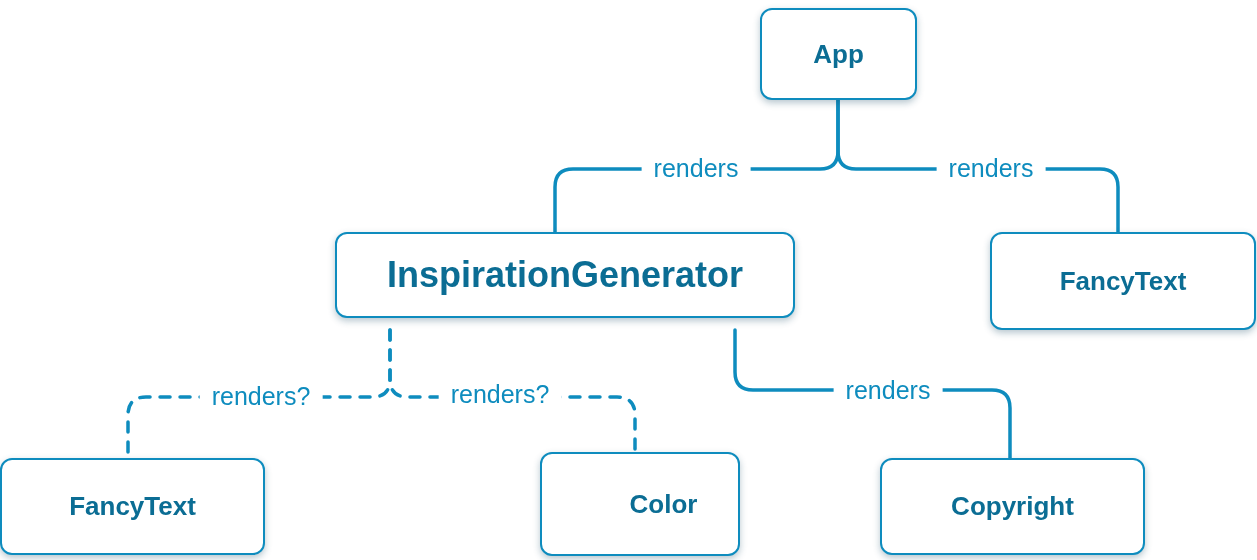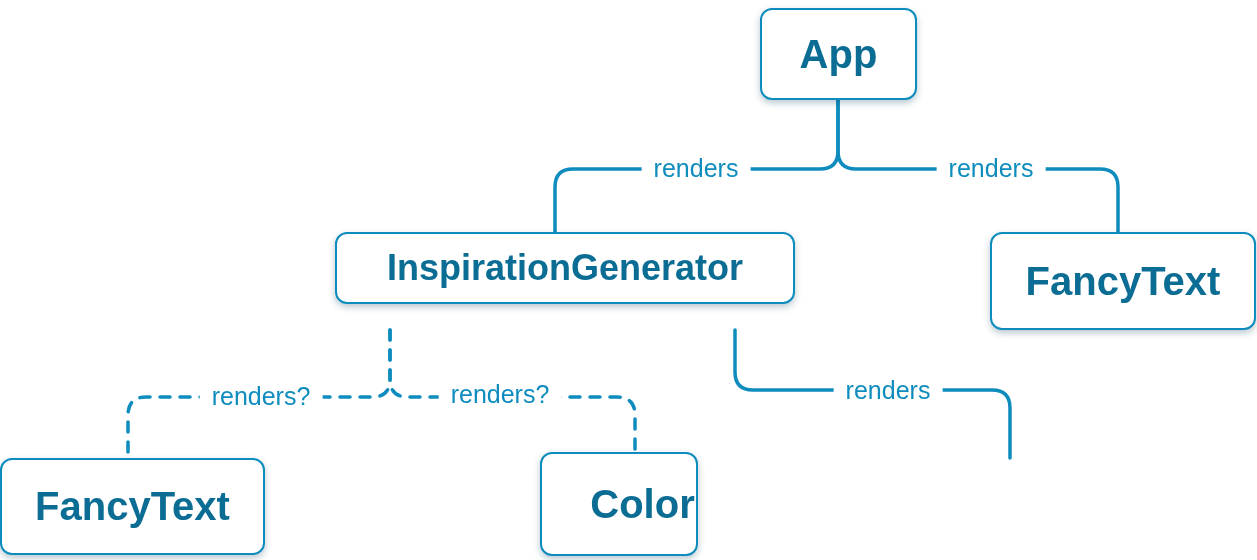--- a/index.html
+++ b/index.html
@@ -20,28 +20,28 @@
   svg.edges{position:absolute;left:0;top:0;width:1257px;height:560px;}
   .edge{fill:none;stroke:var(--line);stroke-width:3.5;stroke-linecap:round;}
   .edge.dashed{stroke-dasharray:10 10;}
   .node{
     position:absolute;display:flex;align-items:center;justify-content:center;
     background:var(--boxbg);
     border:2px solid var(--border);
     border-radius:12px;
     box-shadow:0 3px 7px rgba(20,70,95,0.30);
     color:var(--boxtext);
-    font-size:40px;font-weight:700;
+    font-size:26px;font-weight:700;
     white-space:nowrap;
   }
   .node-app{left:760px;top:8px;width:157px;height:92px;}
-  .node-inspiration-generator{left:335px;top:232px;width:460px;height:72px;font-size:36px;}
+  .node-inspiration-generator{left:335px;top:232px;width:460px;height:86px;font-size:36px;}
   .node-fancy-text-top{left:990px;top:232px;width:266px;height:98px;}
   .node-fancy-text-bottom{left:0px;top:458px;width:265px;height:97px;}
-  .node-color{left:540px;top:452px;width:158px;height:104px;padding-left:47px;}
+  .node-color{left:540px;top:452px;width:200px;height:104px;padding-left:47px;}
   .node-copyright{left:880px;top:458px;width:265px;height:97px;}
   .edge-label{
     position:absolute;transform:translate(-50%,-50%);
     background:var(--pagebg);
     padding:0 12px;
     color:var(--line);
     font-size:25px;font-weight:400;white-space:nowrap;
   }
   .lbl-renders-left{left:696px;top:168px;}
   .lbl-renders-right{left:991px;top:168px;}
@@ -75,20 +75,23 @@
   </div>
 
   <div class="node node-fancy-text-bottom">
     <span>FancyText</span>
   </div>
 
   <div class="node node-color">
     <span>Color</span>
   </div>
 
+  <div class="node node-copyright">
+    <span>Copyright</span>
+  </div>
 
   <span class="edge-label lbl-renders-left">renders</span>
   <span class="edge-label lbl-renders-right">renders</span>
   <span class="edge-label lbl-renders-fancytext">renders?</span>
   <span class="edge-label lbl-renders-color">renders?</span>
   <span class="edge-label lbl-renders-copyright">renders</span>
 
 </div>
 
 </body></html>

